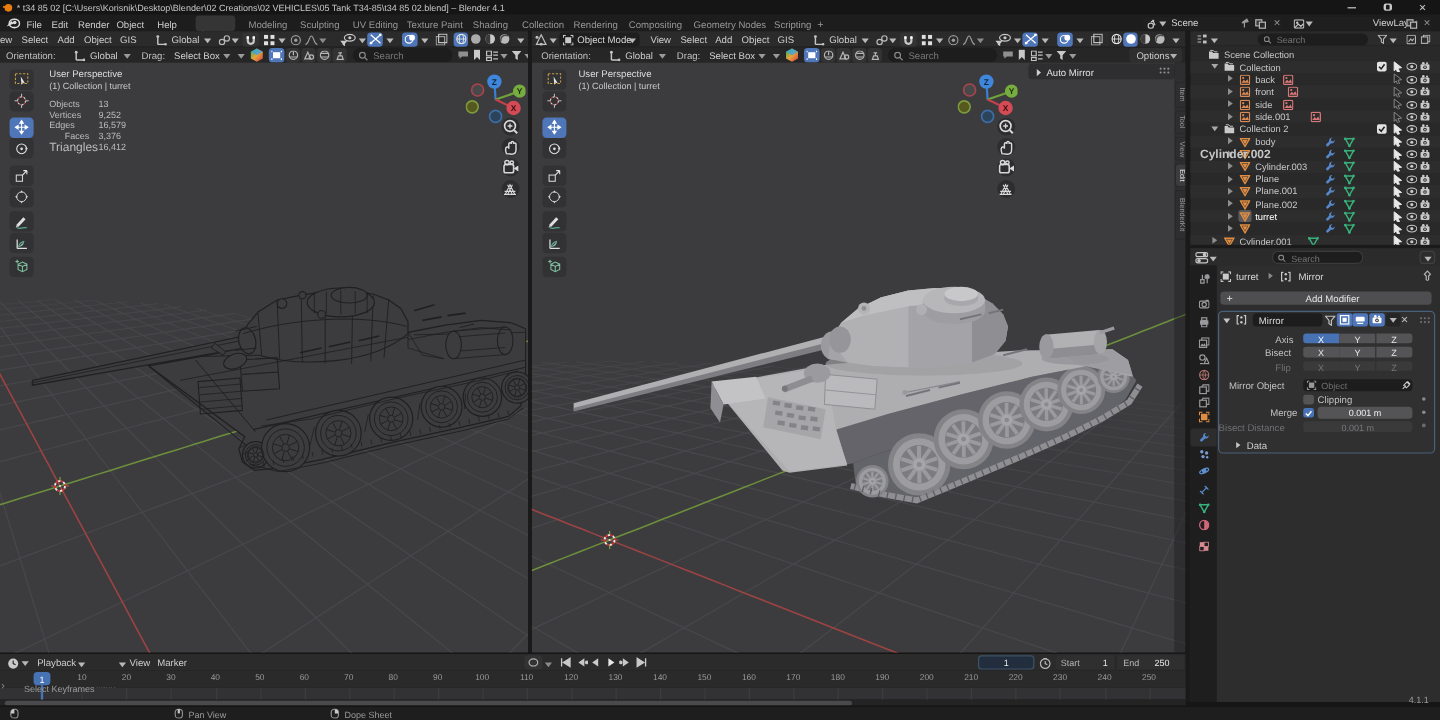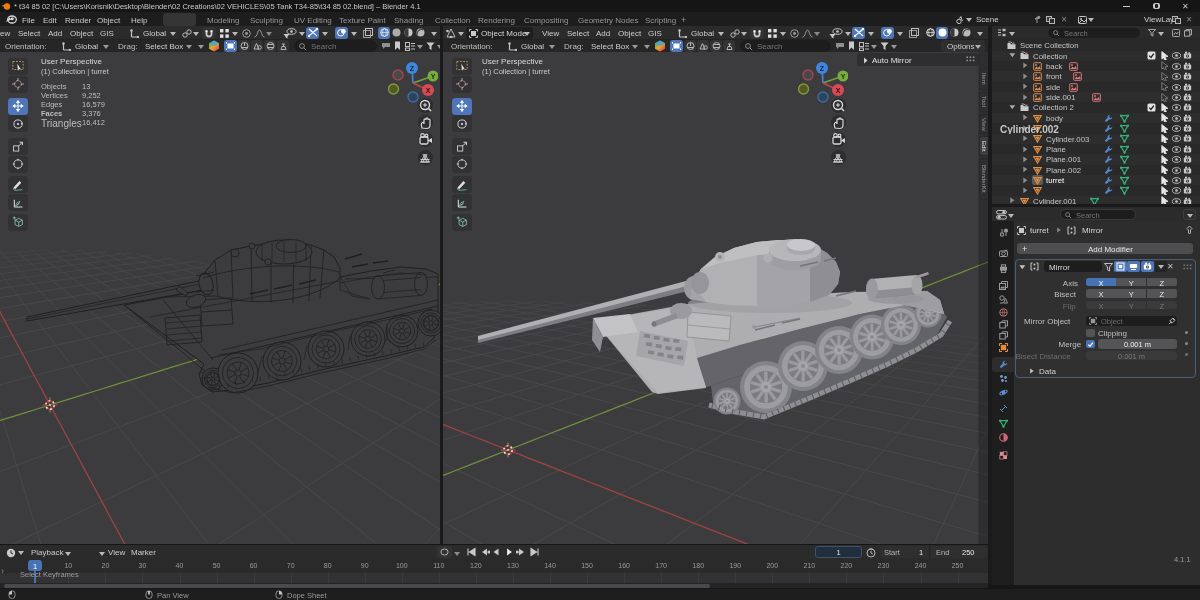--- a/index.html
+++ b/index.html
@@ -1040,21 +1040,21 @@
       <path d="M3 12 L7 4 L11 12 Z M5 12 L9 4 M9 12 L5 4 M2.5 9.5 L11.5 9.5 M2 12 L12 12" stroke="#d8d8d8" stroke-width="0.9" fill="none"></path>
     </svg>
 <div style="position:absolute;left:41px;top:56.5px;font-size:8px;font-weight:400;color:#dcdcdc;letter-spacing:0px;white-space:nowrap">User Perspective</div>
 <div style="position:absolute;left:41px;top:67px;font-size:7.5px;font-weight:400;color:#c9c9c9;letter-spacing:0px;white-space:nowrap">(1) Collection | turret</div>
 <div style="position:absolute;left:41px;top:81.5px;font-size:7.5px;font-weight:400;color:#bdbdbd;letter-spacing:0px;white-space:nowrap">Objects</div>
 <div style="position:absolute;left:82px;top:81.5px;font-size:7.5px;font-weight:400;color:#bdbdbd;letter-spacing:0px;white-space:nowrap">13</div>
 <div style="position:absolute;left:41px;top:90.5px;font-size:7.5px;font-weight:400;color:#bdbdbd;letter-spacing:0px;white-space:nowrap">Vertices</div>
 <div style="position:absolute;left:82px;top:90.5px;font-size:7.5px;font-weight:400;color:#bdbdbd;letter-spacing:0px;white-space:nowrap">9,252</div>
 <div style="position:absolute;left:41px;top:99.5px;font-size:7.5px;font-weight:400;color:#bdbdbd;letter-spacing:0px;white-space:nowrap">Edges</div>
 <div style="position:absolute;left:82px;top:99.5px;font-size:7.5px;font-weight:400;color:#bdbdbd;letter-spacing:0px;white-space:nowrap">16,579</div>
-<div style="position:absolute;left:41px;top:108.5px;font-size:7.5px;font-weight:700;color:#bdbdbd;letter-spacing:0px;white-space:nowrap">Faces</div>
+<div style="position:absolute;left:54px;top:108.5px;font-size:7.5px;font-weight:400;color:#bdbdbd;letter-spacing:0px;white-space:nowrap">Faces</div>
 <div style="position:absolute;left:82px;top:108.5px;font-size:7.5px;font-weight:400;color:#bdbdbd;letter-spacing:0px;white-space:nowrap">3,376</div>
 <div style="position:absolute;left:41px;top:117.5px;font-size:10px;font-weight:400;color:#bdbdbd;letter-spacing:0px;white-space:nowrap">Triangles</div>
 <div style="position:absolute;left:82px;top:117.5px;font-size:7.5px;font-weight:400;color:#bdbdbd;letter-spacing:0px;white-space:nowrap">16,412</div>
 <div style="position:absolute;left:482px;top:56.5px;font-size:8px;font-weight:400;color:#dcdcdc;letter-spacing:0px;white-space:nowrap">User Perspective</div>
 <div style="position:absolute;left:482px;top:67px;font-size:7.5px;font-weight:400;color:#c9c9c9;letter-spacing:0px;white-space:nowrap">(1) Collection | turret</div>
 <div class="abs" style="left:857px;top:53px;width:122px;height:13px;background:rgba(35,35,38,0.55);border-radius:3px"></div>
 <svg class="abs" style="left:863px;top:56.5px" width="5" height="7" viewBox="0 0 5 7">
       <path d="M1 0.5 L4.5 3.5 L1 6.5 Z" fill="#cfcfcf"></path>
     </svg>
 <div style="position:absolute;left:872px;top:55.5px;font-size:8px;font-weight:400;color:#e0e0e0;letter-spacing:0px;white-space:nowrap">Auto Mirror</div>
@@ -1899,13 +1899,13 @@
 <svg class="abs" style="left:145px;top:590px" width="8" height="9" viewBox="0 0 8 9">
       <rect x="1" y="1" width="6" height="7.4" rx="2.6" fill="none" stroke="#9a9a9a" stroke-width="0.9"></rect>
       <rect x="3.1" y="1" width="1.8" height="3.5" fill="#c9c9c9"></rect>
     </svg>
 <div style="position:absolute;left:157px;top:590.5px;font-size:7.5px;font-weight:400;color:#9a9a9a;letter-spacing:0px;white-space:nowrap">Pan View</div>
 <svg class="abs" style="left:275px;top:590px" width="8" height="9" viewBox="0 0 8 9">
       <rect x="1" y="1" width="6" height="7.4" rx="2.6" fill="none" stroke="#9a9a9a" stroke-width="0.9"></rect>
       <path d="M7 4.5 Q7 1 4 1 L4 4.5 Z" fill="#c9c9c9"></path>
     </svg>
 <div style="position:absolute;left:287px;top:590.5px;font-size:7.5px;font-weight:400;color:#9a9a9a;letter-spacing:0px;white-space:nowrap">Dope Sheet</div>
-<div style="position:absolute;left:1174px;top:555px;font-size:7.5px;font-weight:400;color:#9a9a9a;letter-spacing:0px;white-space:nowrap">4.1.1</div>
+<div style="position:absolute;left:1174px;top:579px;font-size:7.5px;font-weight:400;color:#9a9a9a;letter-spacing:0px;white-space:nowrap">4.1.1</div>
 </div>
 </body></html>

